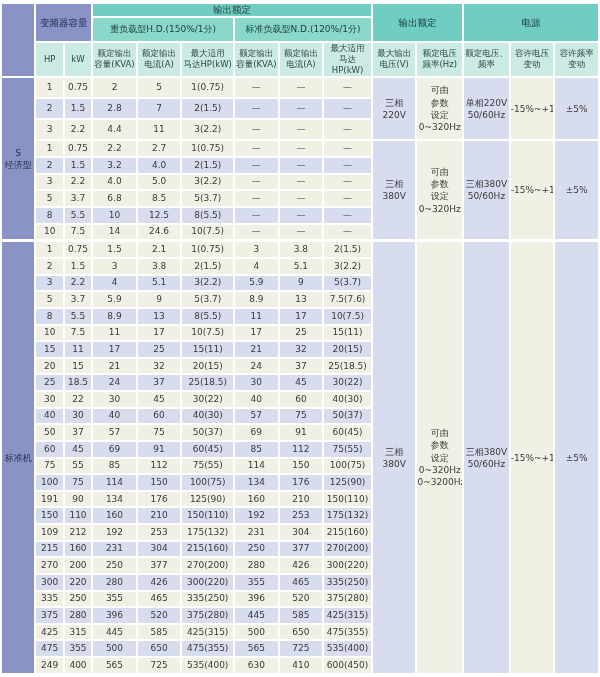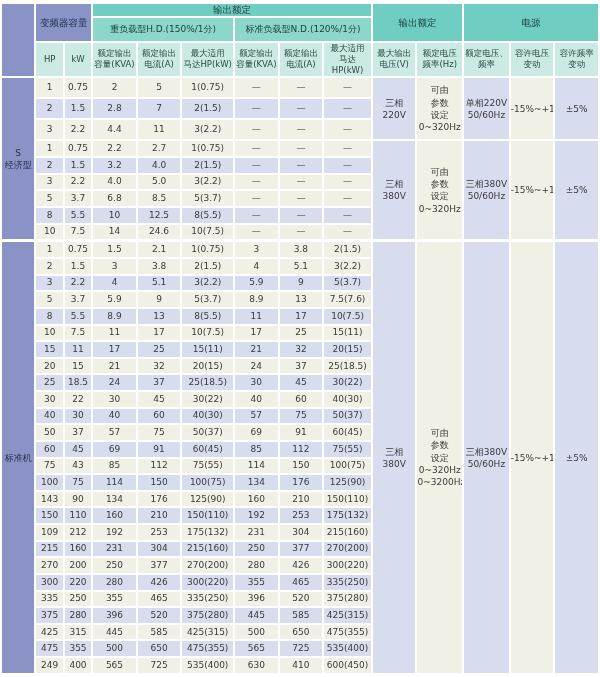--- a/index.html
+++ b/index.html
@@ -339,40 +339,40 @@
         <td class="data">45</td>
         <td class="data">69</td>
         <td class="data">91</td>
         <td class="data">60(45)</td>
         <td class="data">85</td>
         <td class="data">112</td>
         <td class="data">75(55)</td>
       </tr>
       <tr class="cream">
         <td class="data">75</td>
-        <td class="data">43</td>
+        <td class="data">55</td>
         <td class="data">85</td>
         <td class="data">112</td>
         <td class="data">75(55)</td>
         <td class="data">114</td>
         <td class="data">150</td>
         <td class="data">100(75)</td>
       </tr>
       <tr class="lav">
         <td class="data">100</td>
         <td class="data">75</td>
         <td class="data">114</td>
         <td class="data">150</td>
         <td class="data">100(75)</td>
         <td class="data">134</td>
         <td class="data">176</td>
         <td class="data">125(90)</td>
       </tr>
       <tr class="cream">
-        <td class="data">143</td>
+        <td class="data">191</td>
         <td class="data">90</td>
         <td class="data">134</td>
         <td class="data">176</td>
         <td class="data">125(90)</td>
         <td class="data">160</td>
         <td class="data">210</td>
         <td class="data">150(110)</td>
       </tr>
       <tr class="lav">
         <td class="data">150</td>

